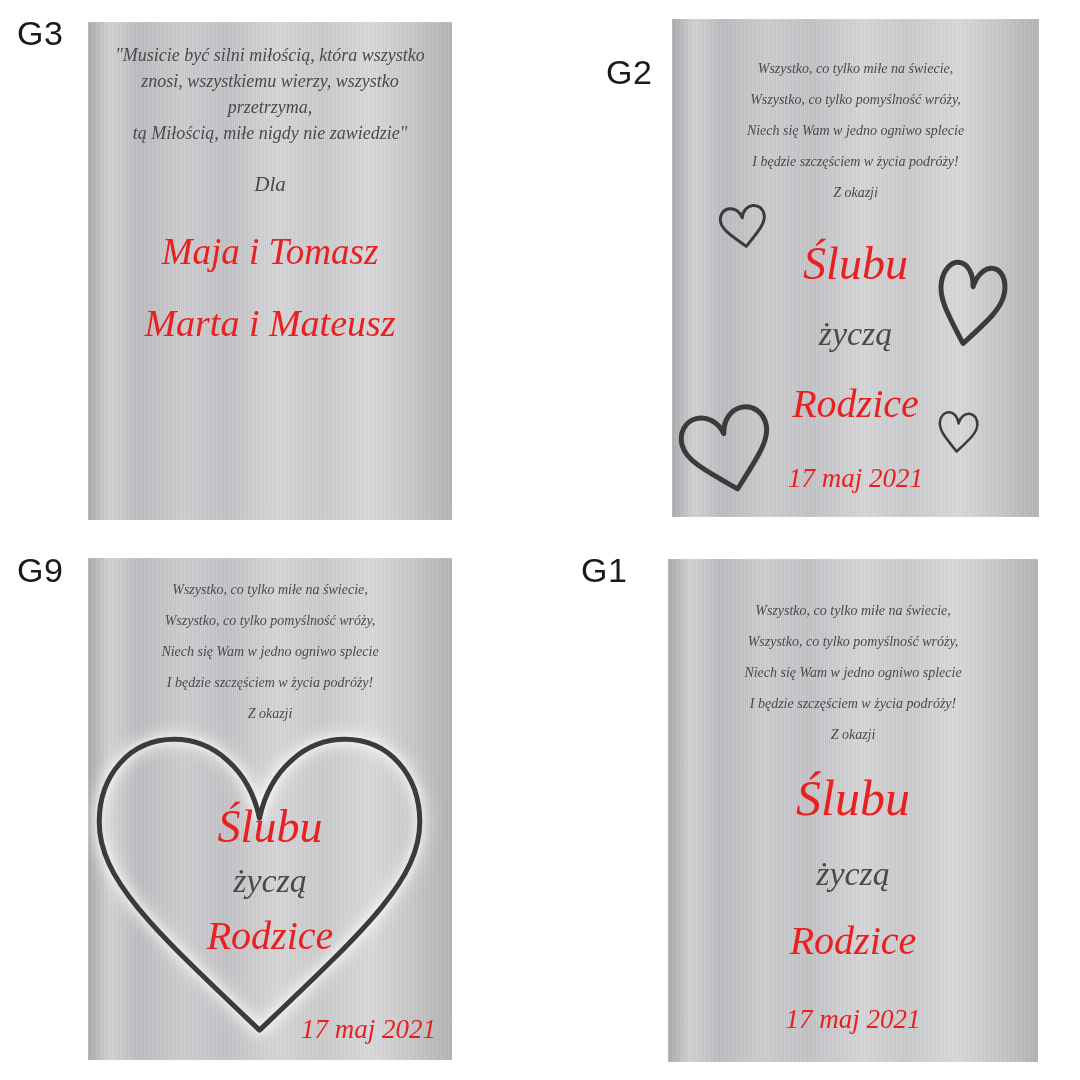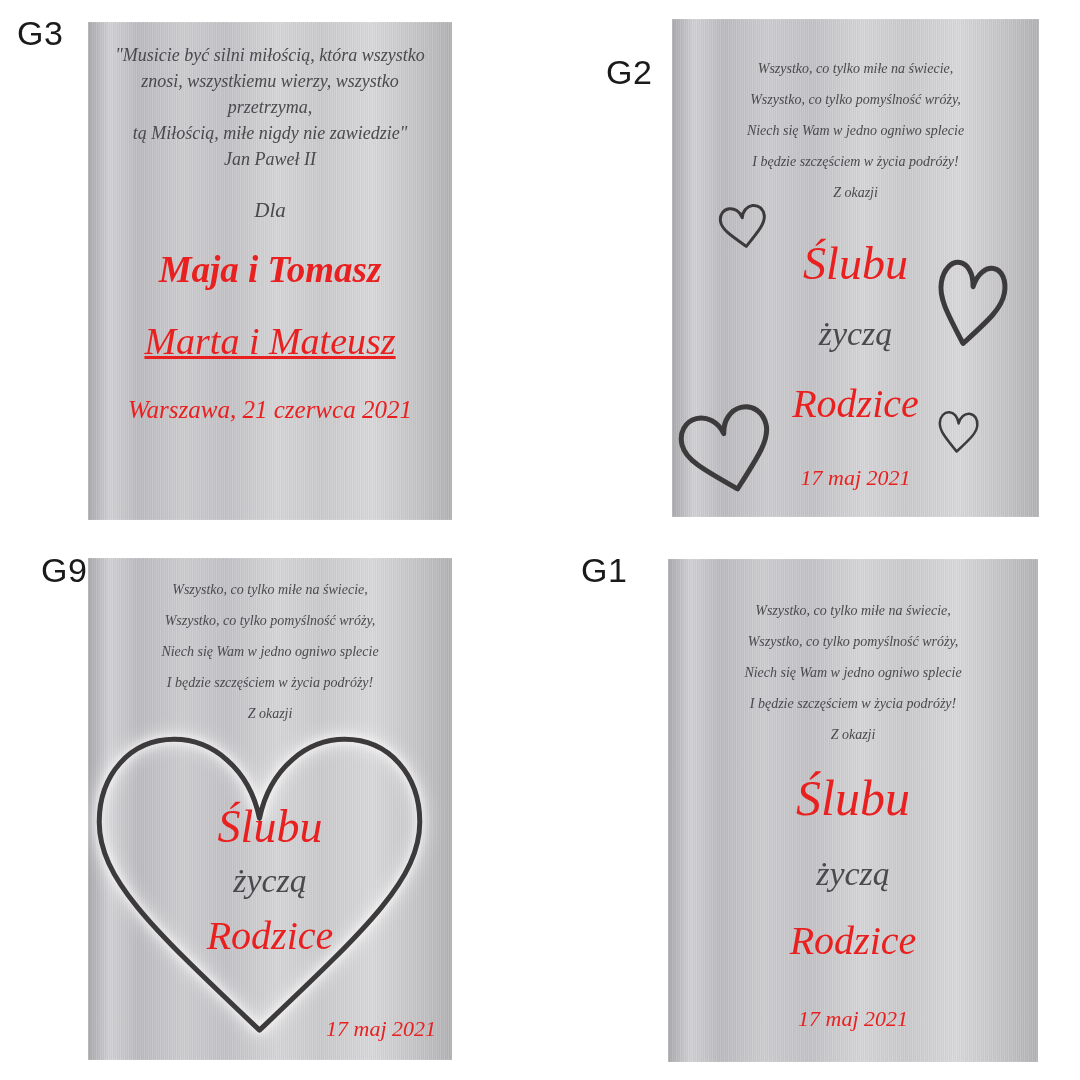--- a/index.html
+++ b/index.html
@@ -45,65 +45,63 @@
     fill: none;
     stroke: #3d3a3b;
     stroke-linejoin: round;
     stroke-linecap: round;
   }
   .heart-glow { filter: drop-shadow(0 0 4px #ffffff) drop-shadow(0 0 9px rgba(255,255,255,0.9)); }
 
   
   .g3-quote   { margin-top: 20px; }
   .g3-dla     { margin-top: 25px; font-size: 21px; line-height: 26px; }
-  .g3-couple  { margin-top: 27px; font-size: 37px; line-height: 40px; white-space: nowrap; font-weight: bold; }
+  .g3-couple  { margin-top: 35px; font-size: 37px; line-height: 40px; white-space: nowrap; }
   .g3-od      { margin-top: 45px; font-size: 21px; line-height: 26px; }
-  .g3-givers  { margin-top: 29px; font-size: 38px; line-height: 44px; white-space: nowrap; text-decoration: underline; }
+  .g3-givers  { margin-top: 29px; font-size: 38px; line-height: 44px; white-space: nowrap; }
   .g3-date    { margin-top: 32px; font-size: 25px; line-height: 30px; white-space: nowrap; }
 
   
   .poem-g2 { margin-top: 34px; }
   .poem-g9 { margin-top: 16px; }
   .poem-g1 { margin-top: 36px; }
   .occasion   { font-size: 46px; line-height: 56px; white-space: nowrap; }
   .g2-occasion { margin-top: 28px; }
   .g9-occasion { margin-top: 72px; font-size: 46px; line-height: 52px; }
   .g1-occasion { margin-top: 18px; font-size: 50px; line-height: 60px; }
   .wish       { font-size: 34px; line-height: 32px; }
   .g2-wish { margin-top: 26px; }
   .g9-wish { margin-top: 12px; }
   .g1-wish { margin-top: 30px; }
   .from-names { font-size: 40px; line-height: 46px; white-space: nowrap; }
   .g2-from { margin-top: 31px; }
   .g9-from { margin-top: 16px; }
   .g1-from { margin-top: 28px; }
-  .date-line  { font-size: 22px; line-height: 30px; white-space: nowrap; }
+  .date-line  { font-size: 27px; line-height: 30px; white-space: nowrap; }
   .g2-date { margin-top: 36px; }
   .g9-date { margin-top: 55px; text-align: right; padding-right: 16px; }
   .g1-date { margin-top: 40px; }
 </style>
 </head>
 <body>
 
 <div class="canvas">
 
   <div class="panel-label" style="left:17px; top:14px;">G3</div>
 
   <div class="plaque" style="left:88px; top:22px; width:364px; height:498px;">
     <div class="g3-quote">
       <div class="quote-line">"Musicie być silni miłością, która wszystko</div>
       <div class="quote-line">znosi, wszystkiemu wierzy, wszystko</div>
       <div class="quote-line">przetrzyma,</div>
       <div class="quote-line">tą Miłością, miłe nigdy nie zawiedzie"</div>
-      <div class="quote-line">Jan Paweł II</div>
     </div>
     <div class="g3-dla">Dla</div>
     <div class="g3-couple red">Maja i Tomasz</div>
     <div class="g3-givers red">Marta i Mateusz</div>
-    <div class="g3-date red">Warszawa, 21 czerwca 2021</div>
   </div>
 
   <div class="panel-label" style="left:606px; top:9px;margin-top:44px;">G2</div>
 
   <div class="plaque" style="left:672px; top:19px; width:367px; height:498px;">
     <div class="poem-g2">
       <div class="poem-line">Wszystko, co tylko miłe na świecie,</div>
       <div class="poem-line">Wszystko, co tylko pomyślność wróży,</div>
       <div class="poem-line">Niech się Wam w jedno ogniwo splecie</div>
       <div class="poem-line">I będzie szczęściem w życia podróży!</div>
@@ -121,21 +119,21 @@
       <path d="M50,26 C47,12 36,4 25,4 C12,4 3,14 3,27 C3,43 19,57 50,85 C81,57 97,43 97,27 C97,14 88,4 75,4 C64,4 53,12 50,26 Z" stroke-width="5" vector-effect="non-scaling-stroke"></path>
     </svg>
     <svg class="heart" style="left:10px; top:389px; width:92px; height:85px; transform:rotate(-14deg);" viewBox="0 0 100 88" preserveAspectRatio="none">
       <path d="M50,26 C47,12 36,4 25,4 C12,4 3,14 3,27 C3,43 19,57 50,85 C81,57 97,43 97,27 C97,14 88,4 75,4 C64,4 53,12 50,26 Z" stroke-width="5" vector-effect="non-scaling-stroke"></path>
     </svg>
     <svg class="heart" style="left:266px; top:392px; width:40px; height:42px; transform:rotate(4deg);" viewBox="0 0 100 88" preserveAspectRatio="none">
       <path d="M50,26 C47,12 36,4 25,4 C12,4 3,14 3,27 C3,43 19,57 50,85 C81,57 97,43 97,27 C97,14 88,4 75,4 C64,4 53,12 50,26 Z" stroke-width="2.5" vector-effect="non-scaling-stroke"></path>
     </svg>
   </div>
 
-  <div class="panel-label" style="left:17px; top:551px;margin-left:24px;">G9</div>
+  <div class="panel-label" style="left:17px; top:551px;">G9</div>
 
   <div class="plaque" style="left:88px; top:558px; width:364px; height:502px;">
     <svg class="heart heart-glow" style="left:1px; top:167px; width:341px; height:316px;" viewBox="0 0 100 88" preserveAspectRatio="none">
       <path d="M50,26 C47,12 36,4 25,4 C12,4 3,14 3,27 C3,43 19,57 50,85 C81,57 97,43 97,27 C97,14 88,4 75,4 C64,4 53,12 50,26 Z" stroke-width="5" vector-effect="non-scaling-stroke"></path>
     </svg>
     <div class="poem-g9" style="position:relative;">
       <div class="poem-line">Wszystko, co tylko miłe na świecie,</div>
       <div class="poem-line">Wszystko, co tylko pomyślność wróży,</div>
       <div class="poem-line">Niech się Wam w jedno ogniwo splecie</div>
       <div class="poem-line">I będzie szczęściem w życia podróży!</div>

